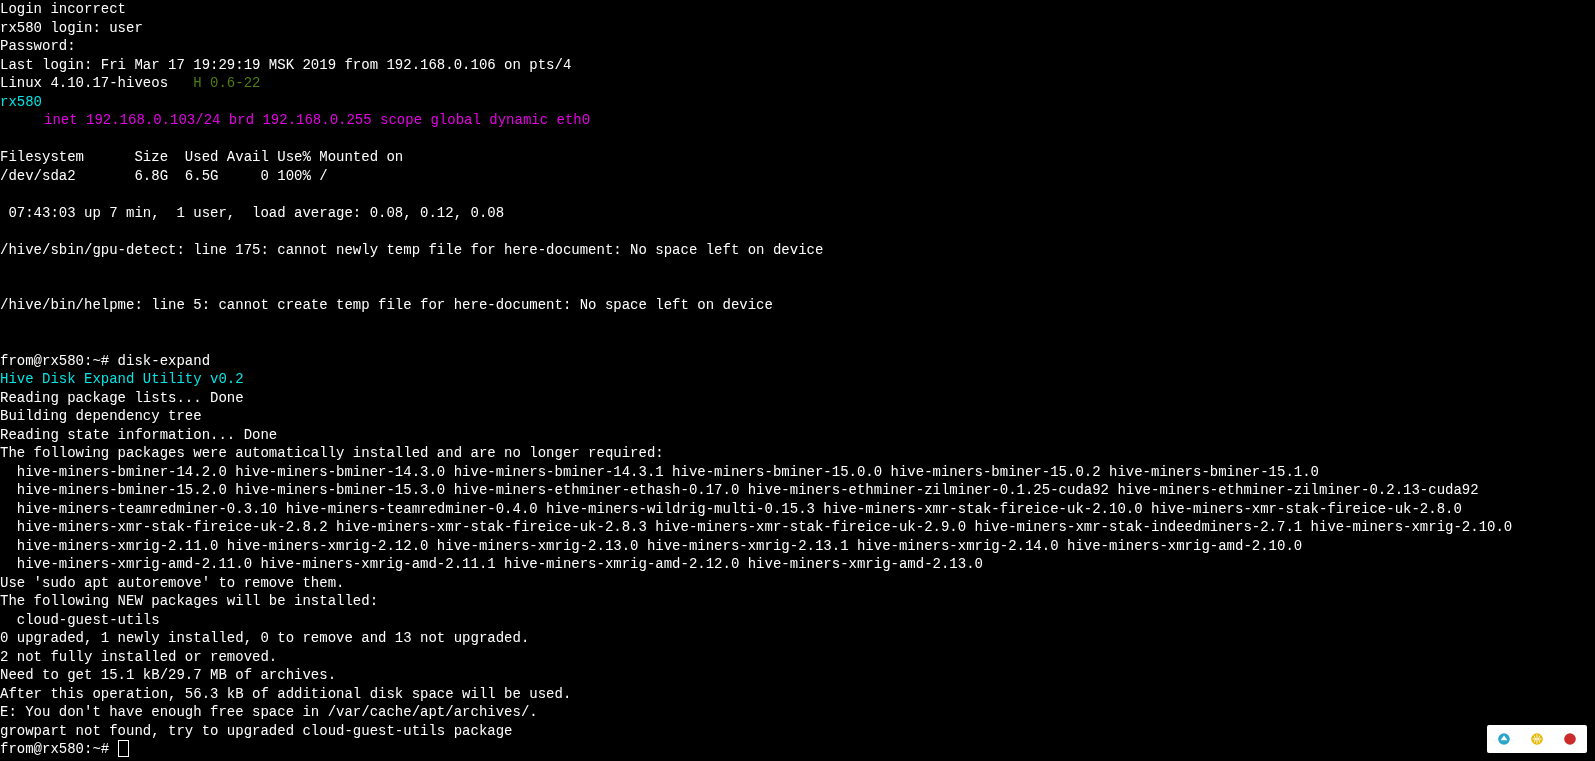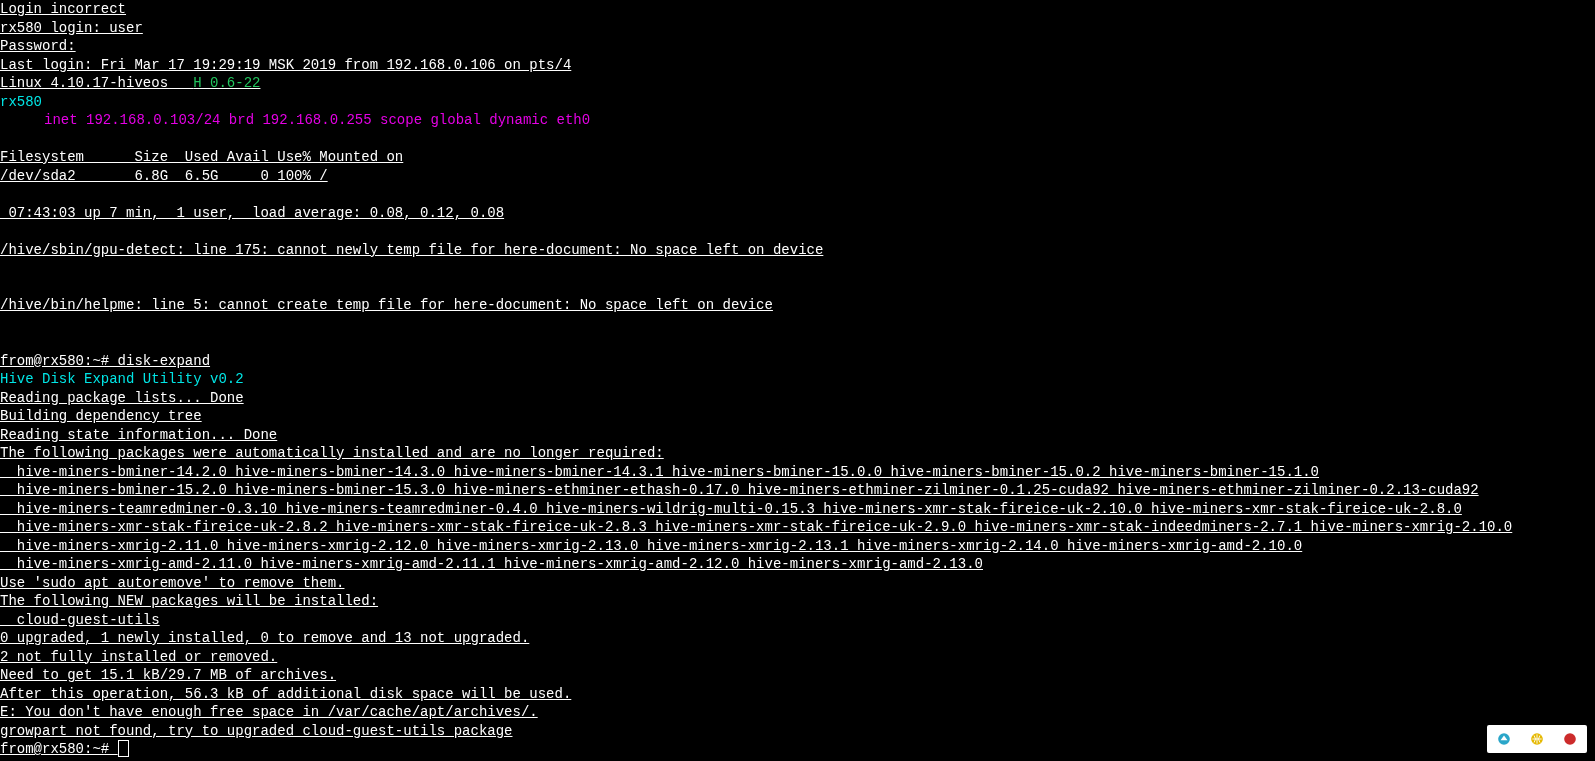--- a/index.html
+++ b/index.html
@@ -11,23 +11,23 @@
     color: #fff;
     font-family: "Consolas", "Courier New", monospace;
     font-size: 14px;
     line-height: 18.5px;
     overflow: hidden;
   }
   #terminal {
     white-space: pre;
     padding: 0;
   }
-  .white { color: #ffffff; text-decoration: underline; }
+  .white { color: #ffffff; }
   .cyan { color: #00e5e5; text-align: center; }
-  .yellow { color: #22c55e; }
+  .yellow { color: #4d7c0f; }
   .magenta { color: #e500e5; padding-left: 44px; }
   .cursor {
     display: inline-block;
     width: 9px;
     height: 15px;
     border: 1px solid #fff;
     vertical-align: text-bottom;
   }
   #tray {
     position: absolute;

